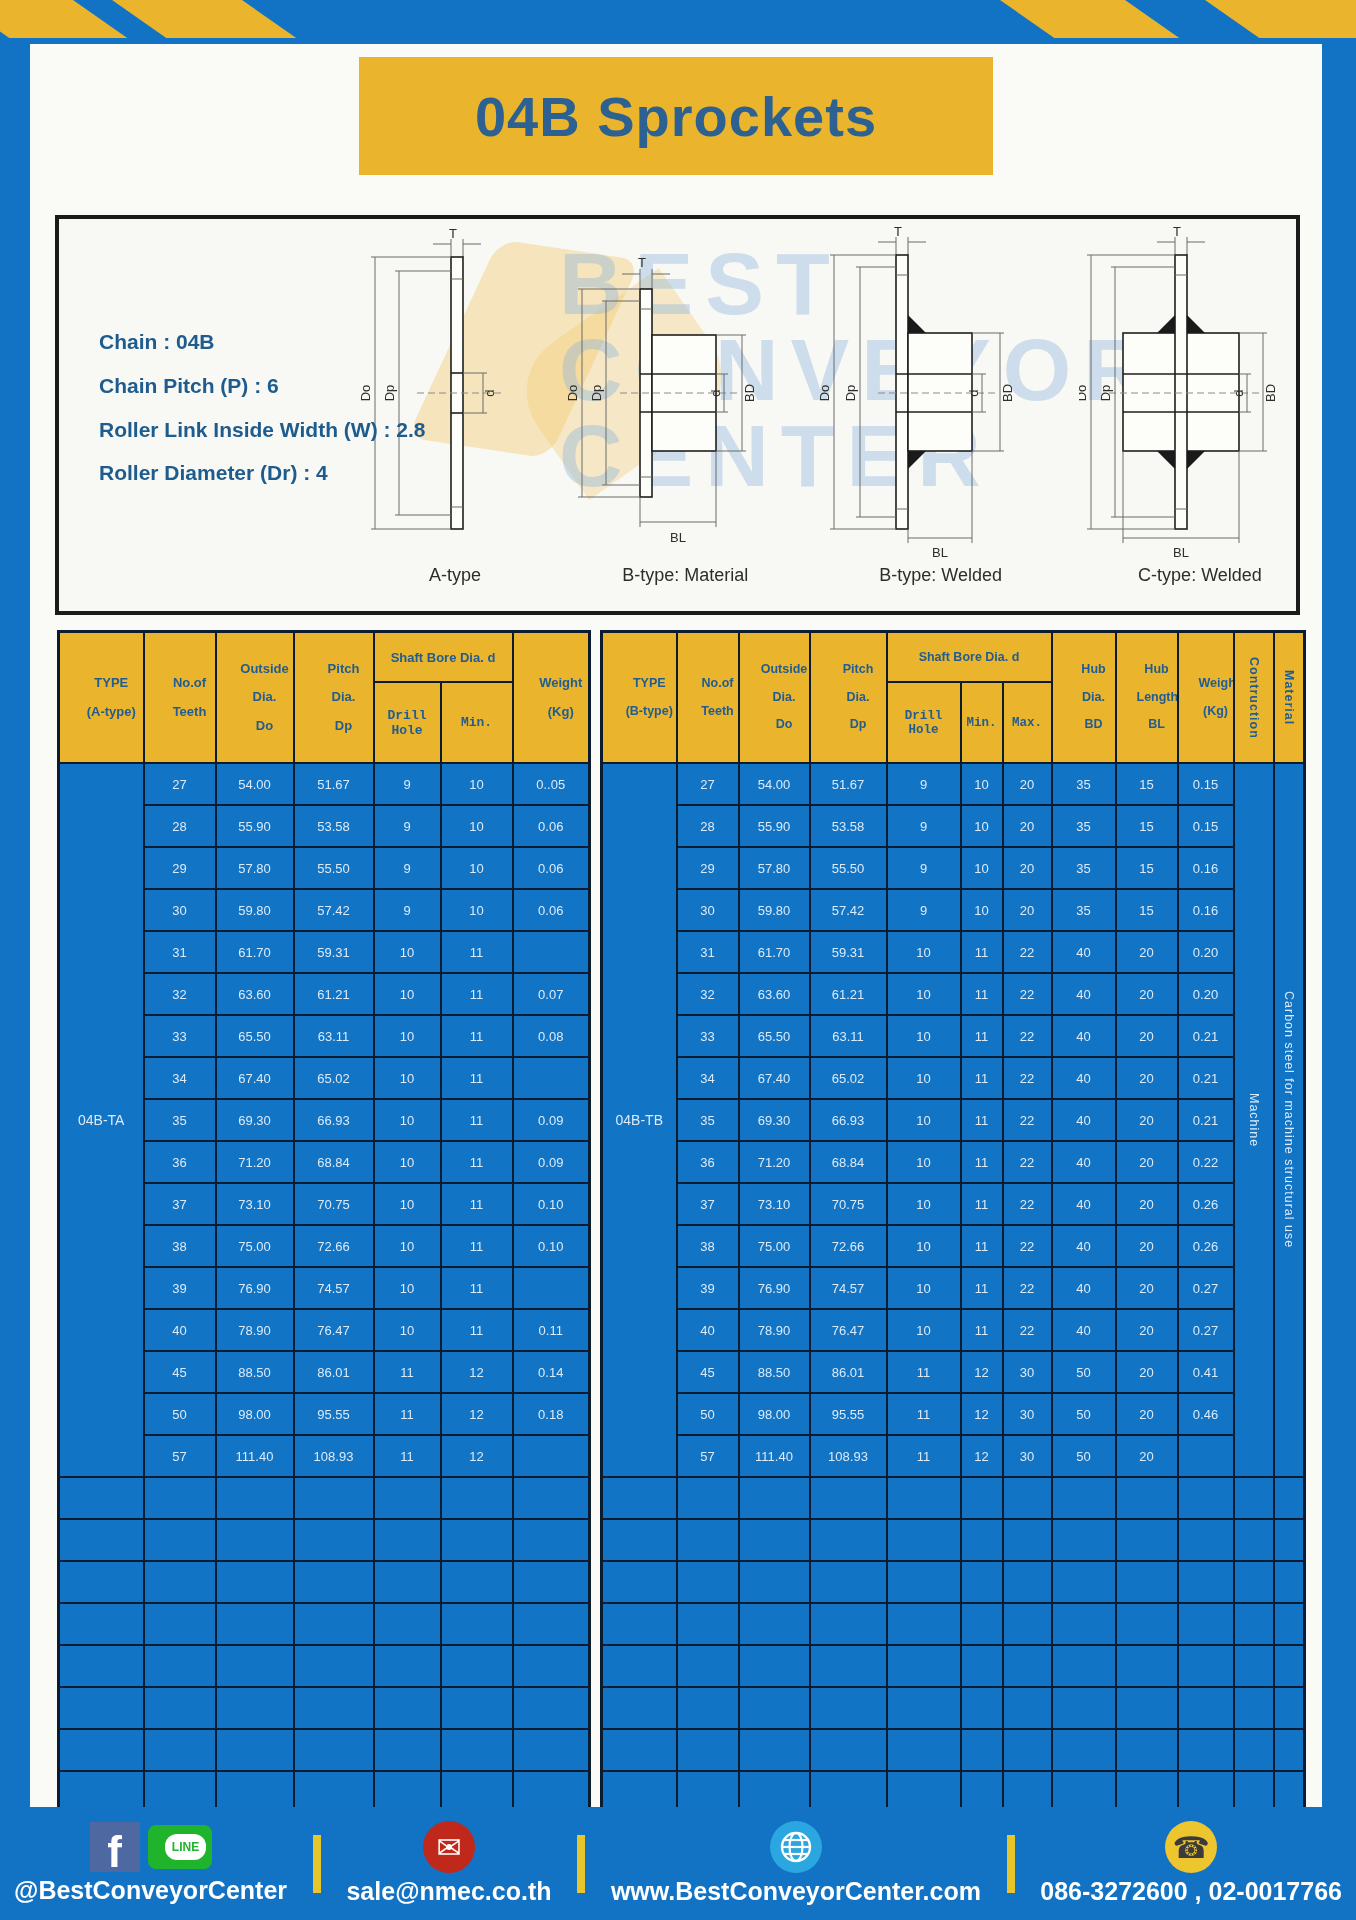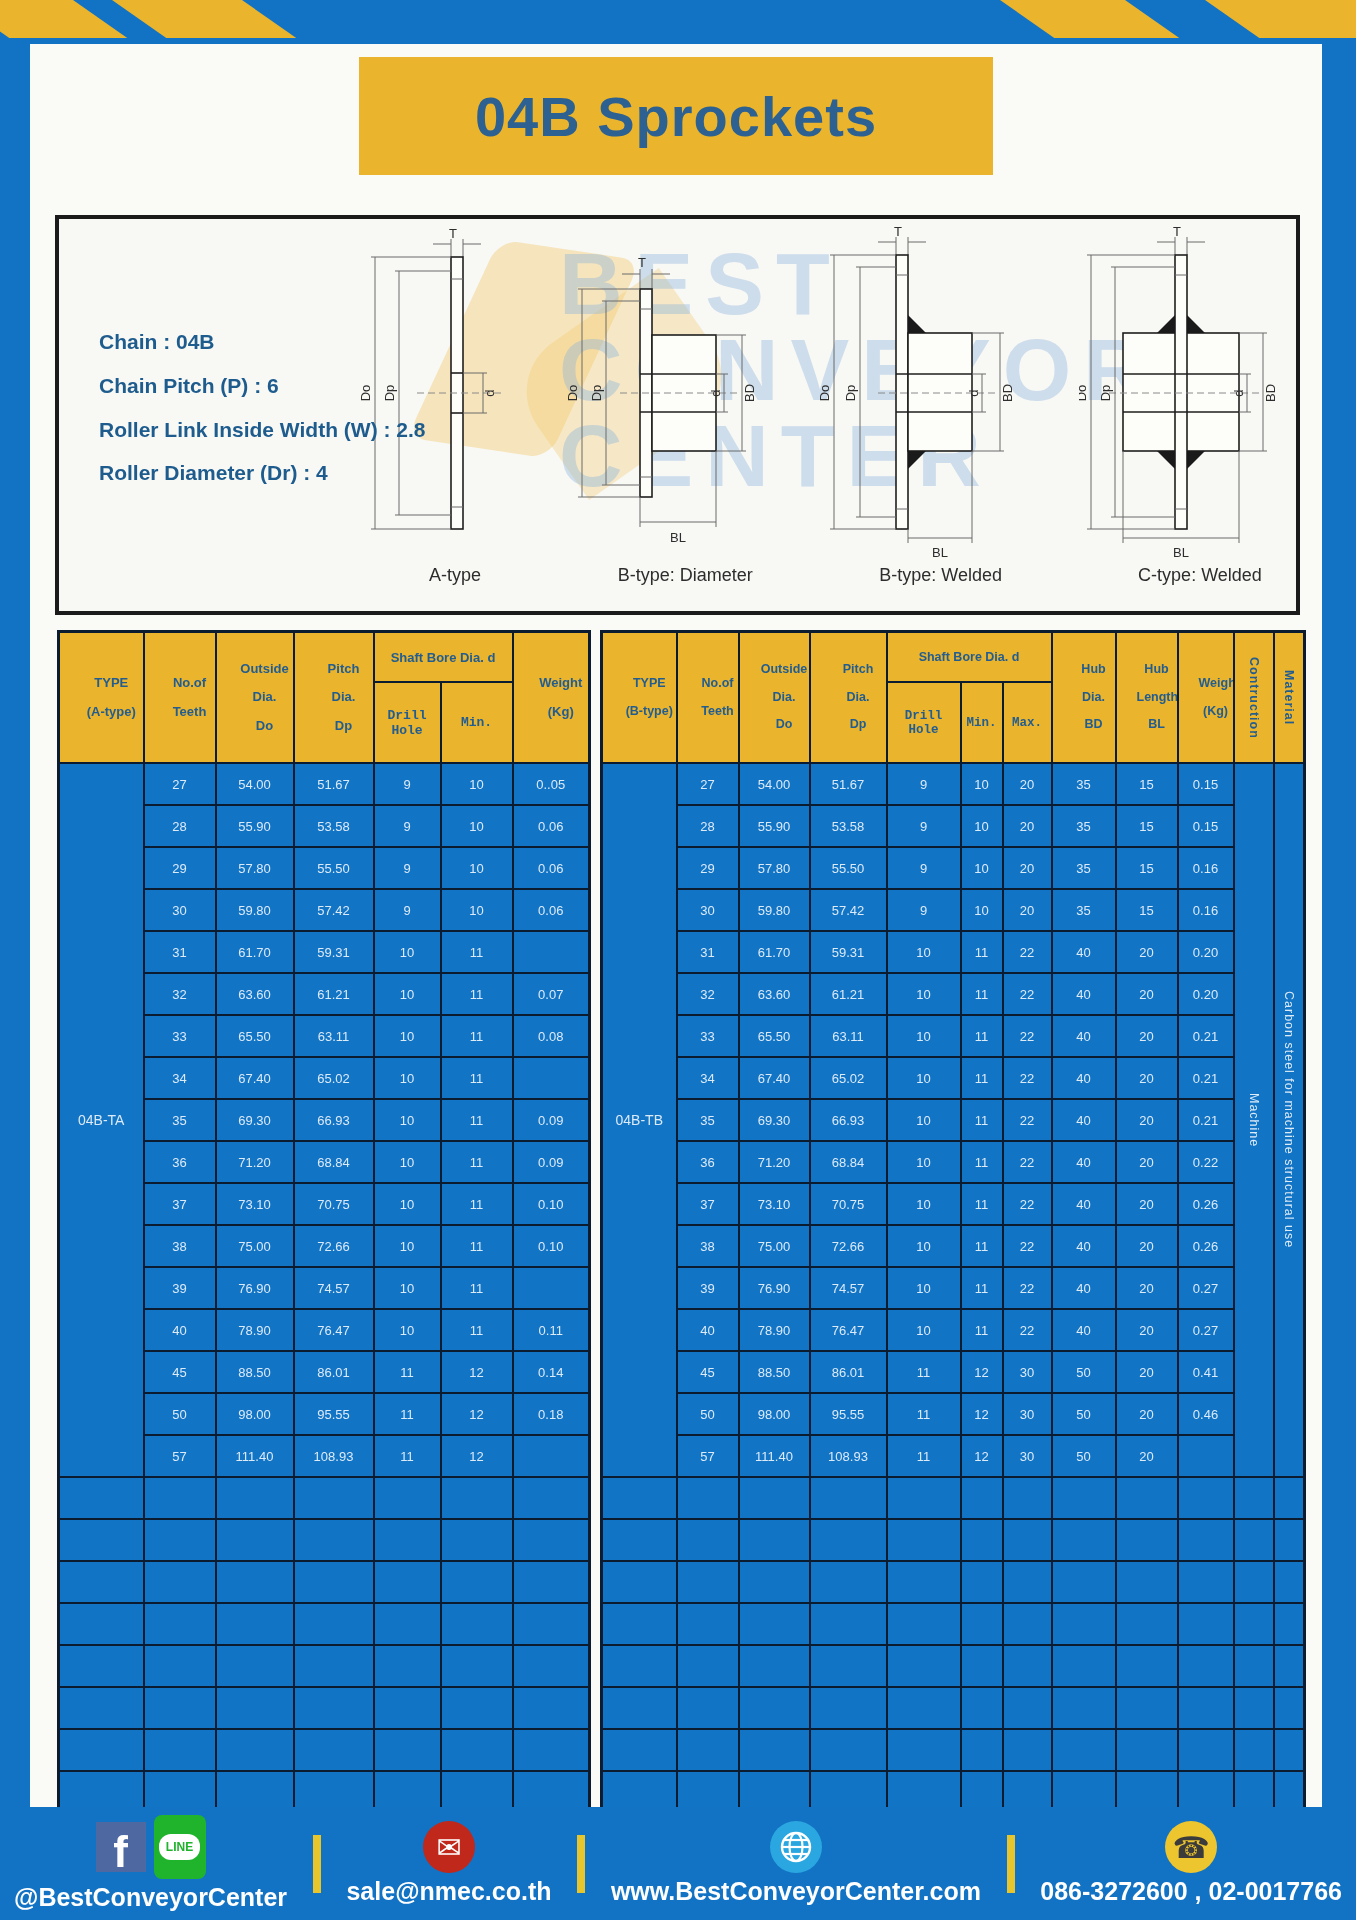--- a/index.html
+++ b/index.html
@@ -50,21 +50,21 @@
   .type-cell{font-size:14px !important;}
   .v-cell{writing-mode:vertical-rl;font-size:12.5px !important;letter-spacing:1px;}
 
   
   .footer{position:absolute;left:0;top:1807px;width:1356px;height:113px;background:#1272c4;display:flex;align-items:center;justify-content:space-between;padding:0 14px;box-sizing:border-box;}
   .fgroup{display:flex;flex-direction:column;align-items:center;justify-content:center;gap:4px;}
   .ficons{display:flex;gap:8px;align-items:center;}
   .ftext{color:#ffffff;font-weight:bold;font-size:25px;white-space:nowrap;}
   .fdivider{width:8px;height:58px;background:#e7c52c;}
   .fb-icon{width:50px;height:50px;background:#4e69a2;color:#ffffff;font-size:44px;font-weight:bold;display:flex;align-items:flex-end;justify-content:center;line-height:0.9;overflow:hidden;}
-  .line-icon{width:52px;height:64px;background:#1fb42c;border-radius:8px;display:flex;align-items:center;justify-content:center;}
+  .line-icon{width:52px;height:44px;background:#1fb42c;border-radius:8px;display:flex;align-items:center;justify-content:center;padding-left:12px;}
   .line-bubble{background:#ffffff;border-radius:12px;padding:6px 7px;color:#1fb42c;font-size:12px;font-weight:bold;}
   .mail-icon{width:52px;height:52px;background:#c0281c;border-radius:50%;color:#ffffff;font-size:30px;display:flex;align-items:center;justify-content:center;}
   .globe-icon{width:52px;height:52px;background:#2aa7e0;border-radius:50%;display:flex;align-items:center;justify-content:center;}
   .phone-icon{width:52px;height:52px;background:#ecc52f;border-radius:50%;color:#3b3b3b;font-size:30px;display:flex;align-items:center;justify-content:center;}
 </style>
 </head>
 <body>
 
 <div class="page">
 
@@ -154,21 +154,21 @@
             <text class="dtext" x="152" y="166" text-anchor="middle" transform="rotate(-90 152 166)">d</text>
             <line class="dline" x1="148" y1="108" x2="178" y2="108"></line>
               <line class="dline" x1="148" y1="224" x2="178" y2="224"></line>
             <line class="dline" x1="174" y1="108" x2="174" y2="224"></line>
             <text class="dtext" x="186" y="166" text-anchor="middle" transform="rotate(-90 186 166)">BD</text>
             <line class="dline" x1="72" y1="270" x2="72" y2="300"></line>
               <line class="dline" x1="148" y1="224" x2="148" y2="300"></line>
             <line class="dline" x1="72" y1="295" x2="148" y2="295"></line>
             <text class="dtext" x="110" y="315" text-anchor="middle">BL</text>
           </svg>
-          <div class="diag-caption">B-type: Diameter</div>
+          <div class="diag-caption">B-type: Material</div>
         </div>
 
         <div class="diag">
           <svg width="200" height="336" viewBox="0 0 200 336">
             <line class="dline" x1="76" y1="28" x2="76" y2="10"></line>
               <line class="dline" x1="88" y1="28" x2="88" y2="10"></line>
             <line class="dline" x1="58" y1="15" x2="76" y2="15"></line>
               <line class="dline" x1="88" y1="15" x2="106" y2="15"></line>
             <text class="dtext" x="78" y="9" text-anchor="middle">T</text>
             <rect class="dpart" x="76" y="28" width="12" height="274"></rect>

